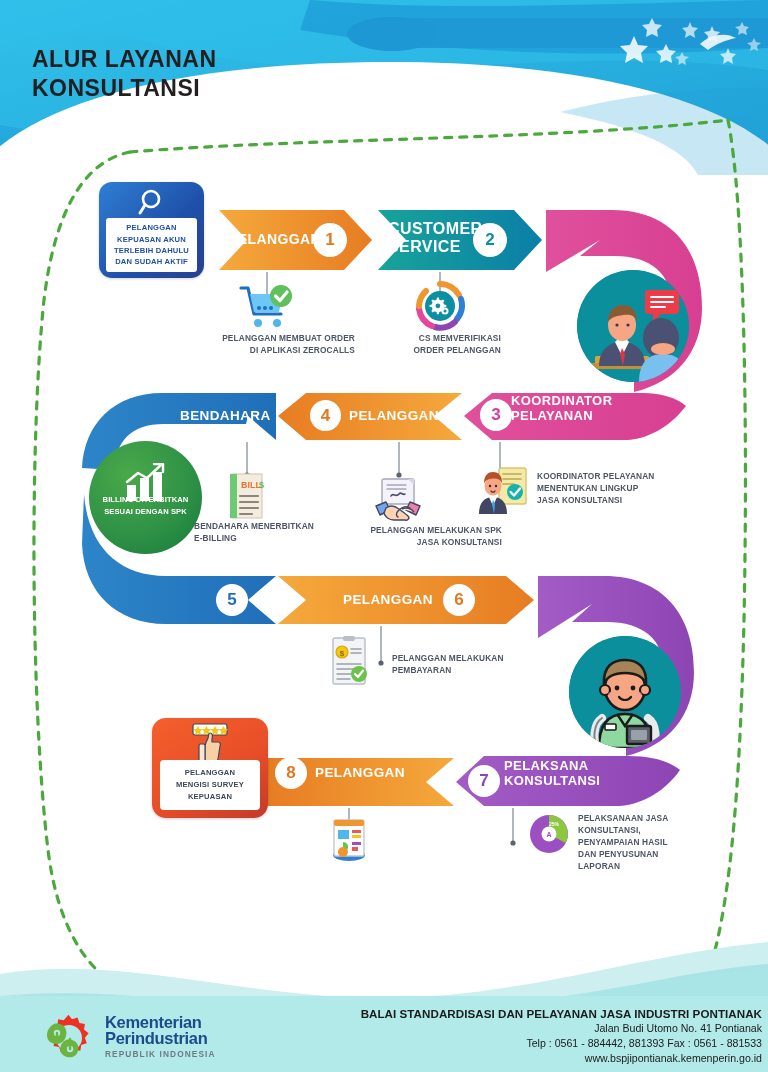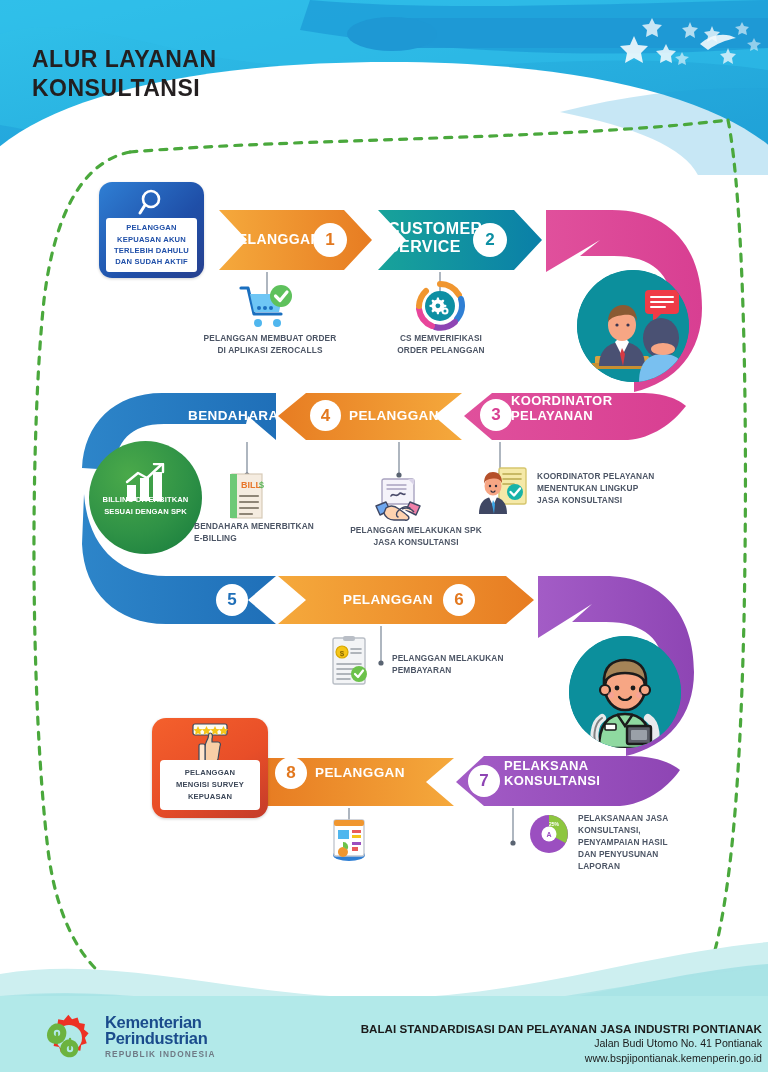--- a/index.html
+++ b/index.html
@@ -39,21 +39,21 @@
     position:absolute; z-index:7; border-radius:50%;
     background:#fff; display:flex; align-items:center; justify-content:center;
     font-weight:bold; font-family:"Liberation Sans", sans-serif;
   }
 
   .note {
     position:absolute; z-index:8; color:#4c5565;
     font-size:8.3px; font-weight:bold; line-height:1.45;
     letter-spacing:0.15px; font-family:"Liberation Sans", sans-serif;
   }
-  .note.center { text-align:center; }
+  .note.center { text-align:right; }
 
   .stem { position:absolute; z-index:5; }
 
   
   .searchbox {
     position:absolute; left:99px; top:182px; width:105px; height:96px;
     border-radius:13px; z-index:8;
     background:linear-gradient(135deg,#2f7fd4 0%,#1f4fa8 60%,#27408f 100%);
     box-shadow:0 1px 3px rgba(0,0,0,0.18);
   }
@@ -278,21 +278,21 @@
 
     <div class="band-label" style="left:511px; top:394px; font-size:13px; text-align:left; line-height:1.15;">
       <div>KOORDINATOR</div>
       <div>PELAYANAN</div>
     </div>
     <div class="numcirc" style="left:480px; top:399px; width:32px; height:32px; font-size:17px; color:#d83f92;">3</div>
 
     <div class="band-label" style="left:349px; top:409px; font-size:13.5px;">PELANGGAN</div>
     <div class="numcirc" style="left:310px; top:400px; width:31px; height:31px; font-size:17px; color:#e2781f;">4</div>
 
-    <div class="band-label" style="left:180px; top:409px; font-size:13.5px;margin-left:8px;">BENDAHARA</div>
+    <div class="band-label" style="left:180px; top:409px; font-size:13.5px;">BENDAHARA</div>
     <div class="numcirc" style="left:216px; top:584px; width:32px; height:32px; font-size:17px; color:#1f6fb8;">5</div>
 
     <div class="band-label" style="left:343px; top:593px; font-size:13.5px;">PELANGGAN</div>
     <div class="numcirc" style="left:443px; top:584px; width:32px; height:32px; font-size:17px; color:#e2781f;">6</div>
 
     <div class="band-label" style="left:504px; top:759px; font-size:13px; text-align:left; line-height:1.15;">
       <div>PELAKSANA</div>
       <div>KONSULTANSI</div>
     </div>
     <div class="numcirc" style="left:468px; top:765px; width:32px; height:32px; font-size:17px; color:#8e45b4;">7</div>
@@ -644,17 +644,18 @@
       <div class="logo-text">
         <div class="logo-l1">Kementerian</div>
         <div class="logo-l2">Perindustrian</div>
         <div class="logo-l3">REPUBLIK INDONESIA</div>
       </div>
     </div>
 
     <div class="footer-text">
       <div class="ft1">BALAI STANDARDISASI DAN PELAYANAN JASA INDUSTRI PONTIANAK</div>
       <div class="ft2">Jalan Budi Utomo No. 41 Pontianak</div>
+      <div class="ft3">Telp : 0561 - 884442, 881393 Fax : 0561 - 881533</div>
       <div class="ft4">www.bspjipontianak.kemenperin.go.id</div>
     </div>
   </div>
 
 </div>
 
 </body></html>

